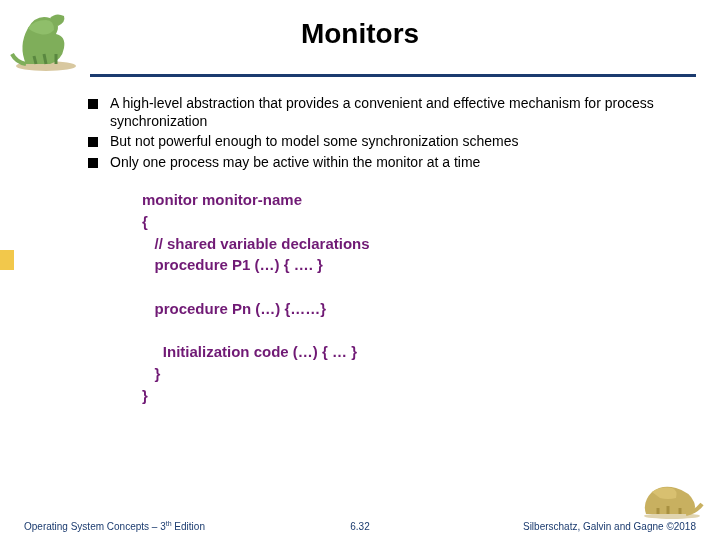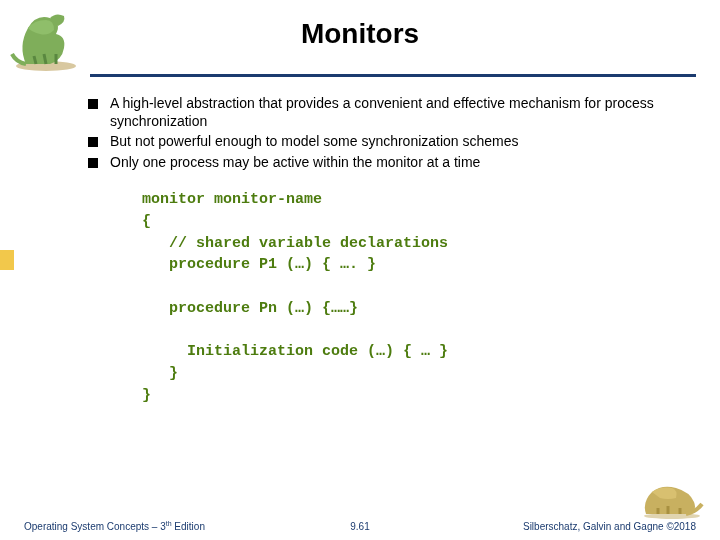--- a/index.html
+++ b/index.html
@@ -61,28 +61,28 @@
     content: "";
     position: absolute;
     left: 0;
     top: 4px;
     width: 10px;
     height: 10px;
     background: #000;
   }
   .italic { font-style: italic; }
   .code-block {
-    font-family: Liberation Mono, monospace;
+    font-family: Liberation Sans, sans-serif;
     font-weight: bold;
     font-size: 15px;
     margin-top: 18px;
     margin-left: 54px;
     line-height: 1.45;
     white-space: pre;
-    color: #4d7c0f;
+    color: #701a75;
   }
   .footer {
     position: absolute;
     bottom: 8px;
     left: 0;
     width: 100%;
     padding: 0 24px;
     display: flex;
     align-items: flex-end;
     justify-content: space-between;
@@ -151,15 +151,15 @@
   <path d="M8 36 Q4 24 14 14 Q24 6 38 10 Q52 14 56 24 Q60 34 48 36 Z" fill="#c8b060"></path>
   <path d="M14 14 Q22 8 34 10 Q40 12 38 20 Q30 22 22 20 Z" fill="#d8c070"></path>
   <path d="M48 36 Q58 34 64 26" stroke="#c8b060" stroke-width="4" fill="none"></path>
   <path d="M20 36 L20 30 M30 36 L30 28 M42 36 L42 30" stroke="#a89040" stroke-width="3" fill="none"></path>
 </svg>
 
 <div class="footer">
   <div class="footer-left">
     <span>Operating System Concepts – 3</span><sup>th</sup><span> Edition</span>
   </div>
-  <div class="footer-center">9.61</div>
+  <div class="footer-center">6.32</div>
   <div class="footer-right">Silberschatz, Galvin and Gagne ©2018</div>
 </div>
 
 </body></html>

